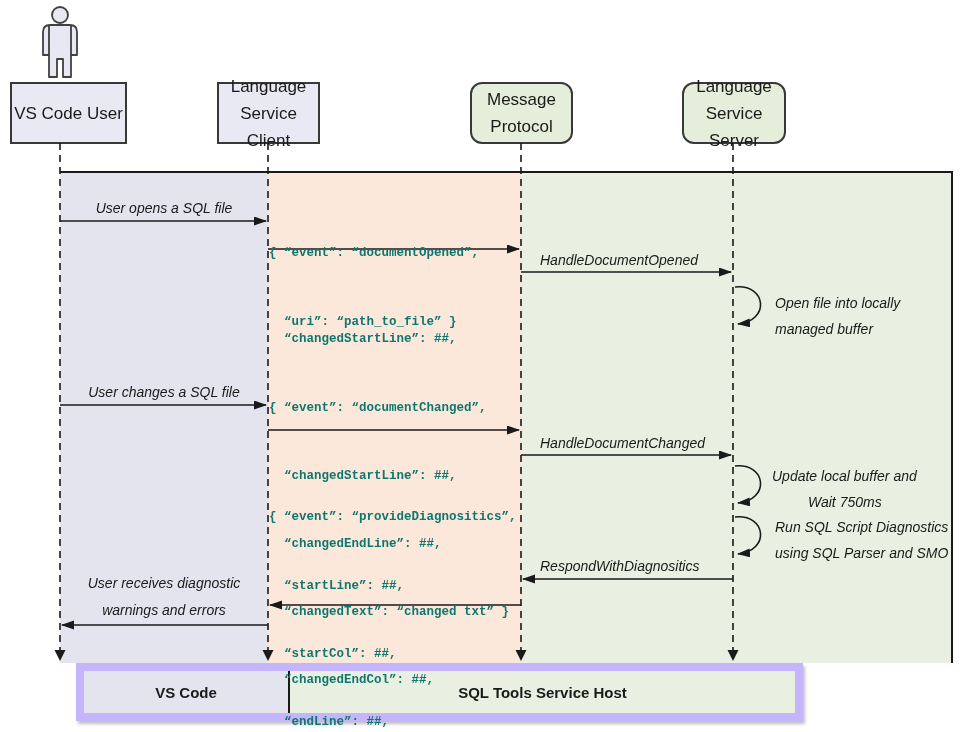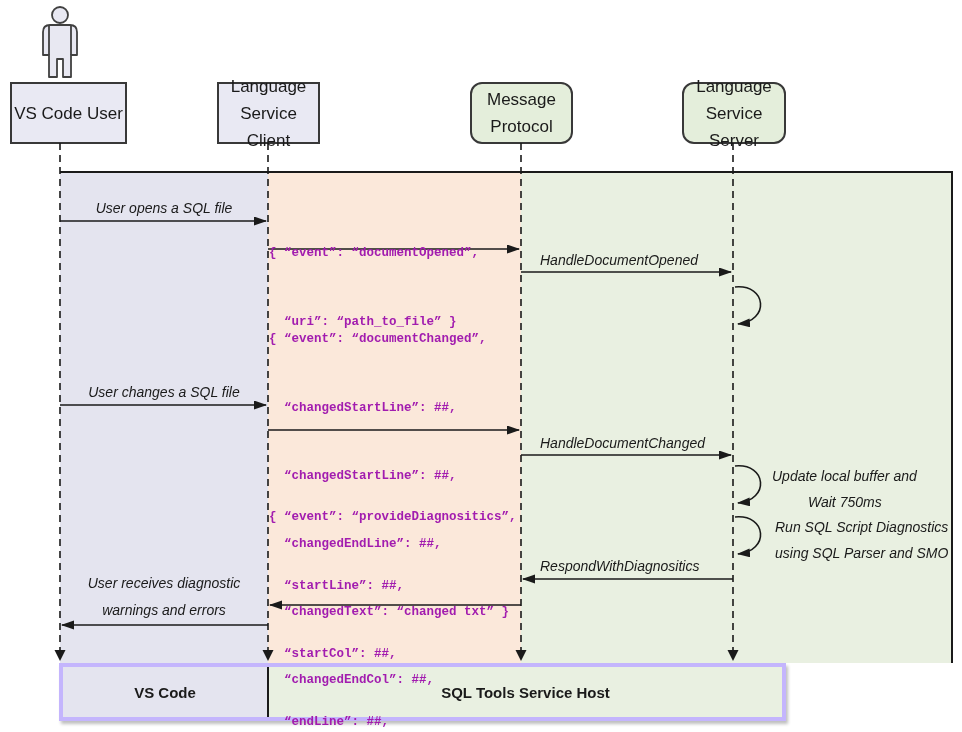--- a/index.html
+++ b/index.html
@@ -22,43 +22,43 @@
     position:absolute; left:60px; top:171px; width:893px; height:492px;
     display:flex; box-sizing:border-box; border-top:2px solid #1a1a1a;
   }
   .band { height:100%; box-sizing:border-box; }
   .band-vscode { width:208px; background:var(--lavender,#e4e4ef); }
   .band-ipc    { width:253px; background:var(--peach,#fbe8da); }
   .band-host   { width:432px; background:var(--green,#e9f0e1); border-right:2px solid #1a1a1a; }
 
   
   .bottom-row {
-    position:absolute; left:59px; top:663px; width:727px; height:58px;
-    display:flex; box-sizing:border-box; border:4px solid #c4b5fd;
+    position:absolute; left:76px; top:663px; width:727px; height:58px;
+    display:flex; box-sizing:border-box; border:8px solid #c4b5fd;
     font-weight:bold; font-size:15px;
     box-shadow:2px 3px 3px rgba(0,0,0,0.25);
   }
   .bbox { display:flex; align-items:center; justify-content:center; box-sizing:border-box; height:100%; }
   .bbox-vscode { width:206px; border-right:2px solid #1a1a1a; background:var(--lavender,#e4e4ef); }
   .bbox-ipc    { width:253px; border-right:2px solid #1a1a1a; background:var(--peach,#fbe8da); }
   .bbox-host   { flex:1; background:var(--green,#e9f0e1); }
 
   
   .overlay { position:absolute; left:0; top:0; width:962px; height:732px; pointer-events:none; }
 
   
   .ilabel { position:absolute; font-style:italic; font-size:14px; white-space:nowrap; }
   .center208 { left:60px; width:208px; text-align:center; }
   .loop-label { line-height:26px; }
   .indented { padding-left:36px; }
 
   
   .mono {
     position:absolute; font-family:"Liberation Mono","DejaVu Sans Mono",monospace;
-    font-weight:bold; font-size:12.5px; line-height:22.7px; white-space:pre; color:#a21caf;
+    font-weight:bold; font-size:12.5px; line-height:22.7px; white-space:pre; color:#0f766e;
   }
 </style>
 </head>
 <body>
 
 <div class="canvas">
 
   <svg class="overlay" style="left:38px; top:4px; width:44px; height:76px; position:absolute;" viewBox="0 0 44 76">
     <circle cx="22" cy="11" r="8" fill="#e8e8f2" stroke="#404040" stroke-width="1.8"></circle>
     <path d="M5,51 L5,28 Q5,21 12,21 L32,21 Q39,21 39,28 L39,51 L33,51 L33,73 L25,73 L25,55 L19,55 L19,73 L11,73 L11,51 Z" fill="#e8e8f2" stroke="#404040" stroke-width="1.8" stroke-linejoin="round"></path>
@@ -130,20 +130,24 @@
       <polygon points="262.5,650 273.5,650 268,661"></polygon>
       <polygon points="515.5,650 526.5,650 521,661"></polygon>
       <polygon points="727.5,650 738.5,650 733,661"></polygon>
     </g>
   </svg>
 
   <div class="ilabel center208" style="top:200px;">User opens a SQL file</div>
 
   <div class="ilabel" style="left:540px; top:252px;">HandleDocumentOpened</div>
 
+  <div class="ilabel loop-label" style="left:775px; top:290px;">
+    <div>Open file into locally</div>
+    <div>managed buffer</div>
+  </div>
 
   <div class="ilabel center208" style="top:384px;">User changes a SQL file</div>
 
   <div class="ilabel" style="left:540px; top:435px;">HandleDocumentChanged</div>
 
   <div class="ilabel loop-label" style="left:772px; top:463px;">
     <div>Update local buffer and</div>
     <div class="indented">Wait 750ms</div>
   </div>
 
@@ -158,22 +162,22 @@
     <div>User receives diagnostic</div>
     <div>warnings and errors</div>
   </div>
 
   <div class="mono" style="left:269px; top:197px;">
     <div>{ “event”: “documentOpened”,</div>
     <div>  “uri”: “path_to_file” }</div>
   </div>
 
   <div class="mono" style="left:269px; top:283px;">
+    <div>  “changedStartLine”: ##,</div>
     <div>{ “event”: “documentChanged”,</div>
-    <div>  “changedStartLine”: ##,</div>
     <div>  “changedStartLine”: ##,</div>
     <div>  “changedEndLine”: ##,</div>
     <div>  “changedText”: “changed txt” }</div>
     <div>  “changedEndCol”: ##,</div>
   </div>
 
   <div class="mono" style="left:269px; top:461px;">
     <div>{ “event”: “provideDiagnositics”,</div>
     <div>  “startLine”: ##,</div>
     <div>  “startCol”: ##,</div>

